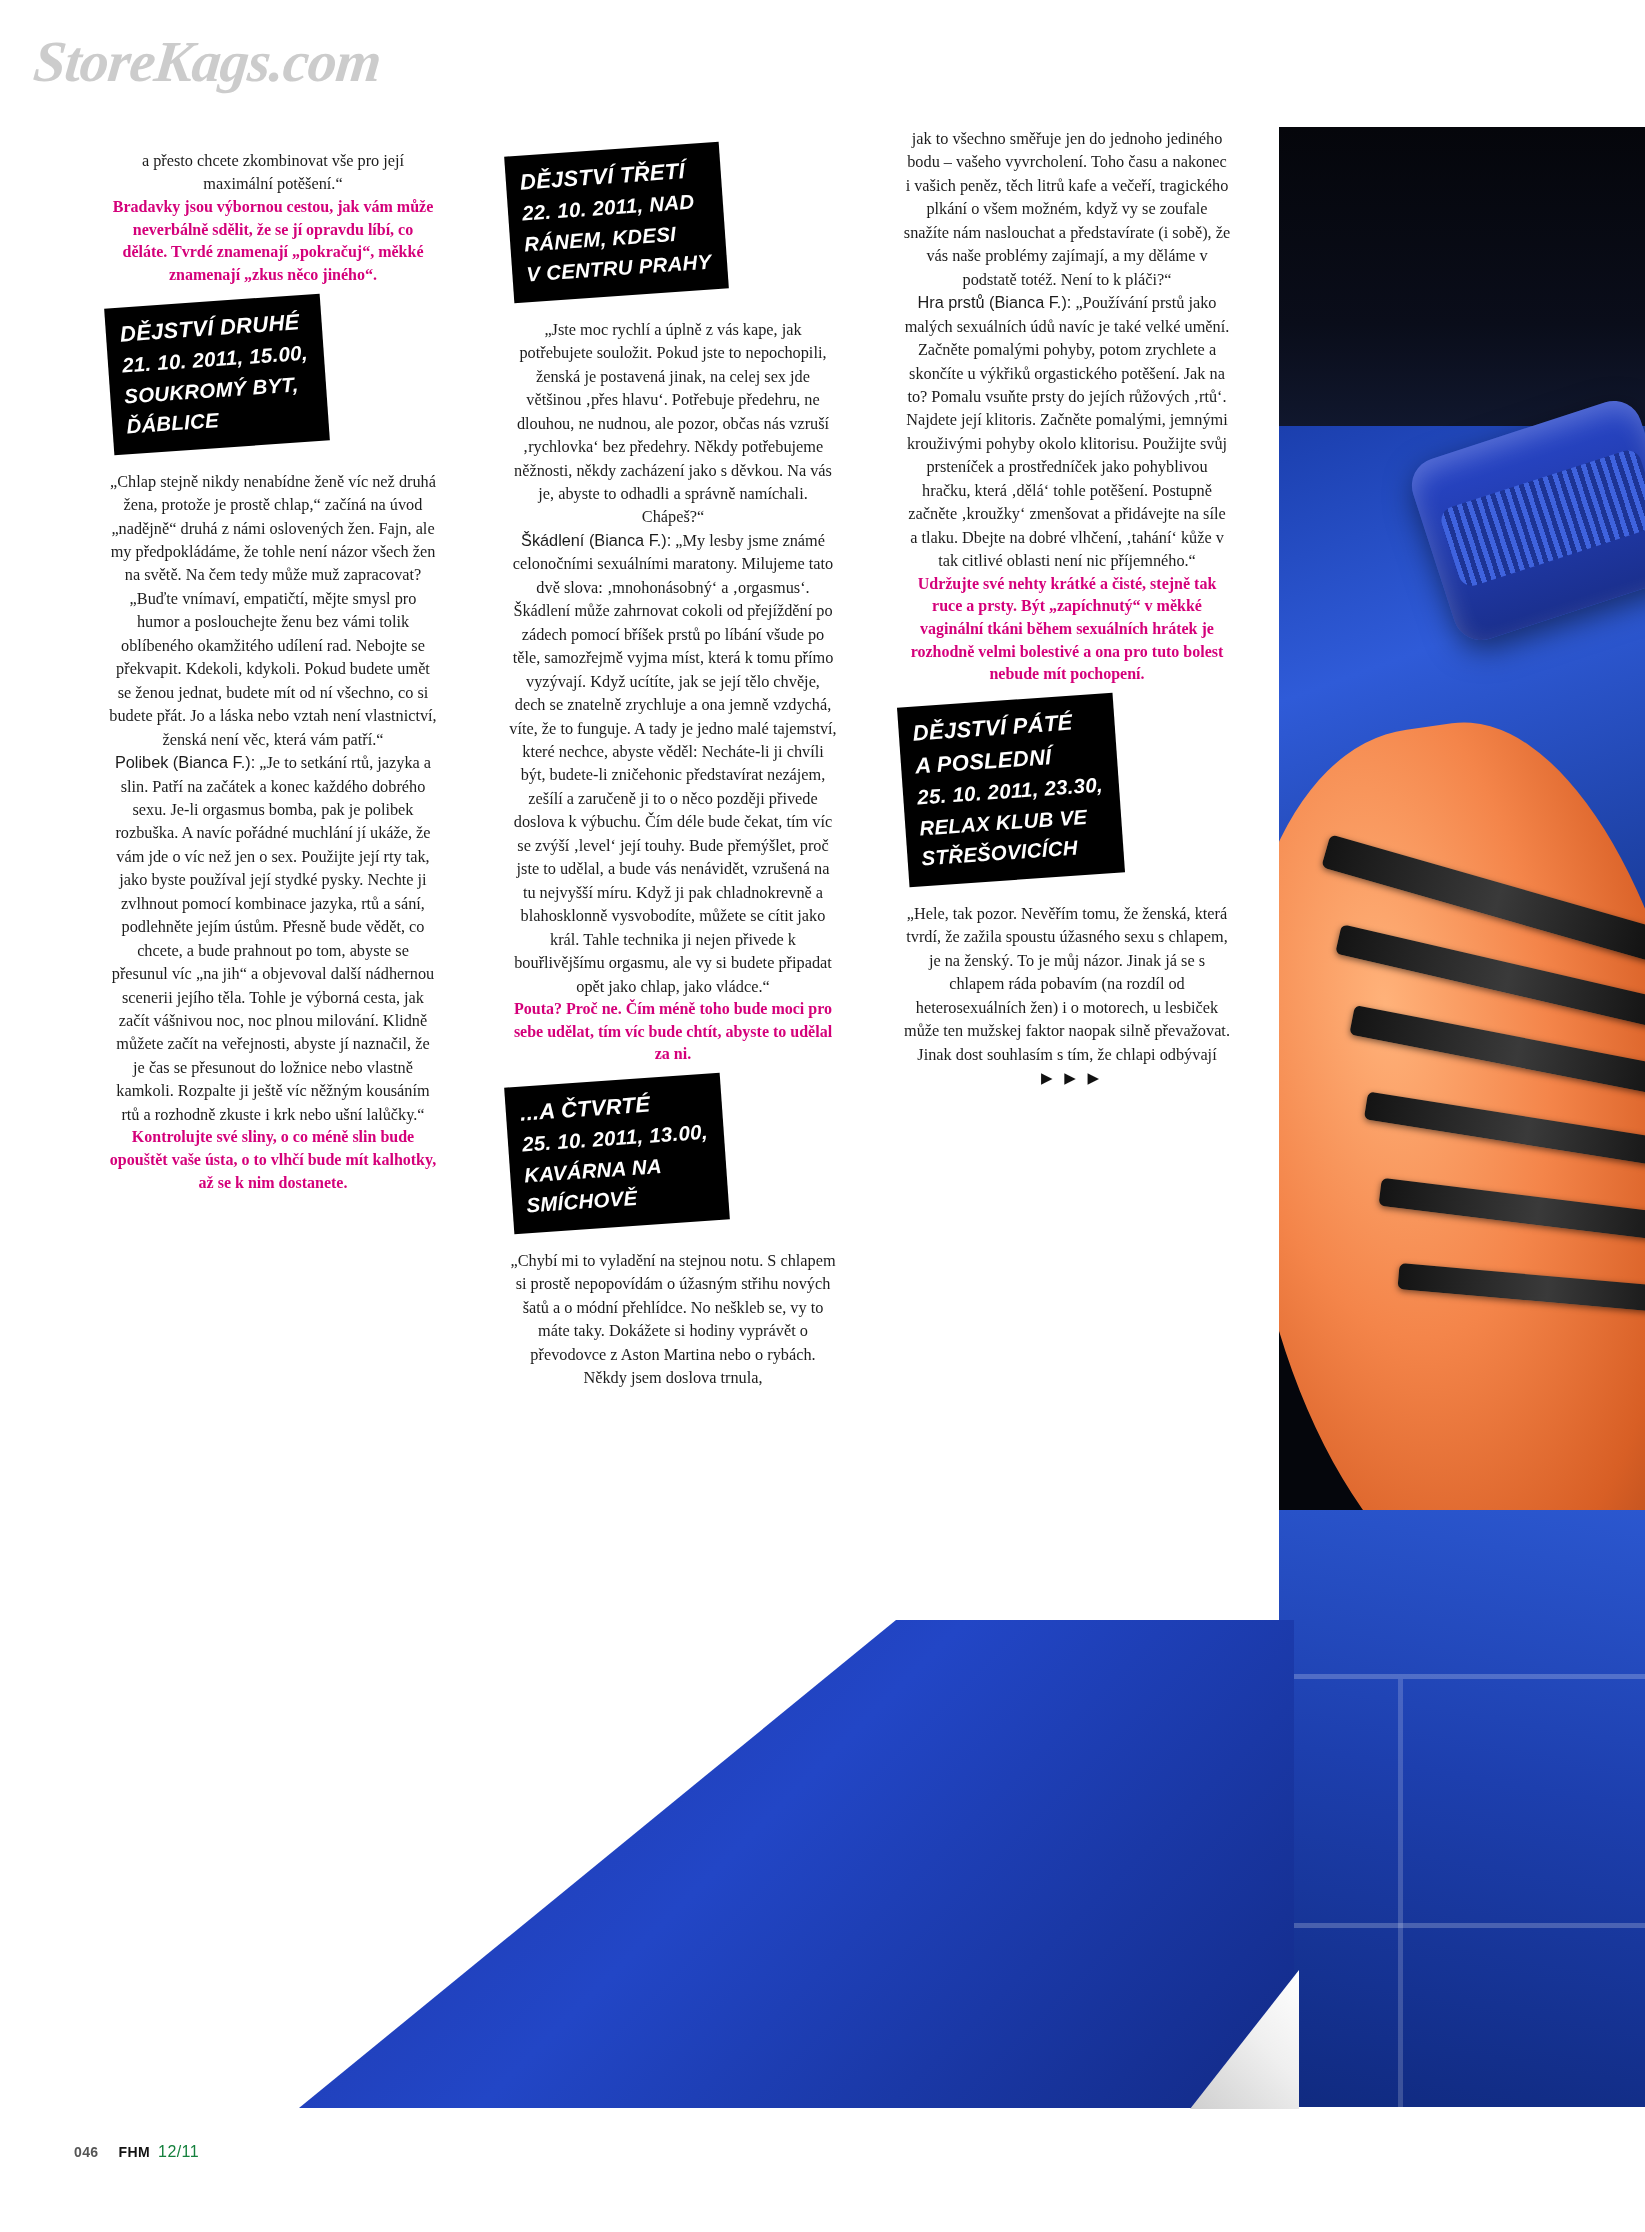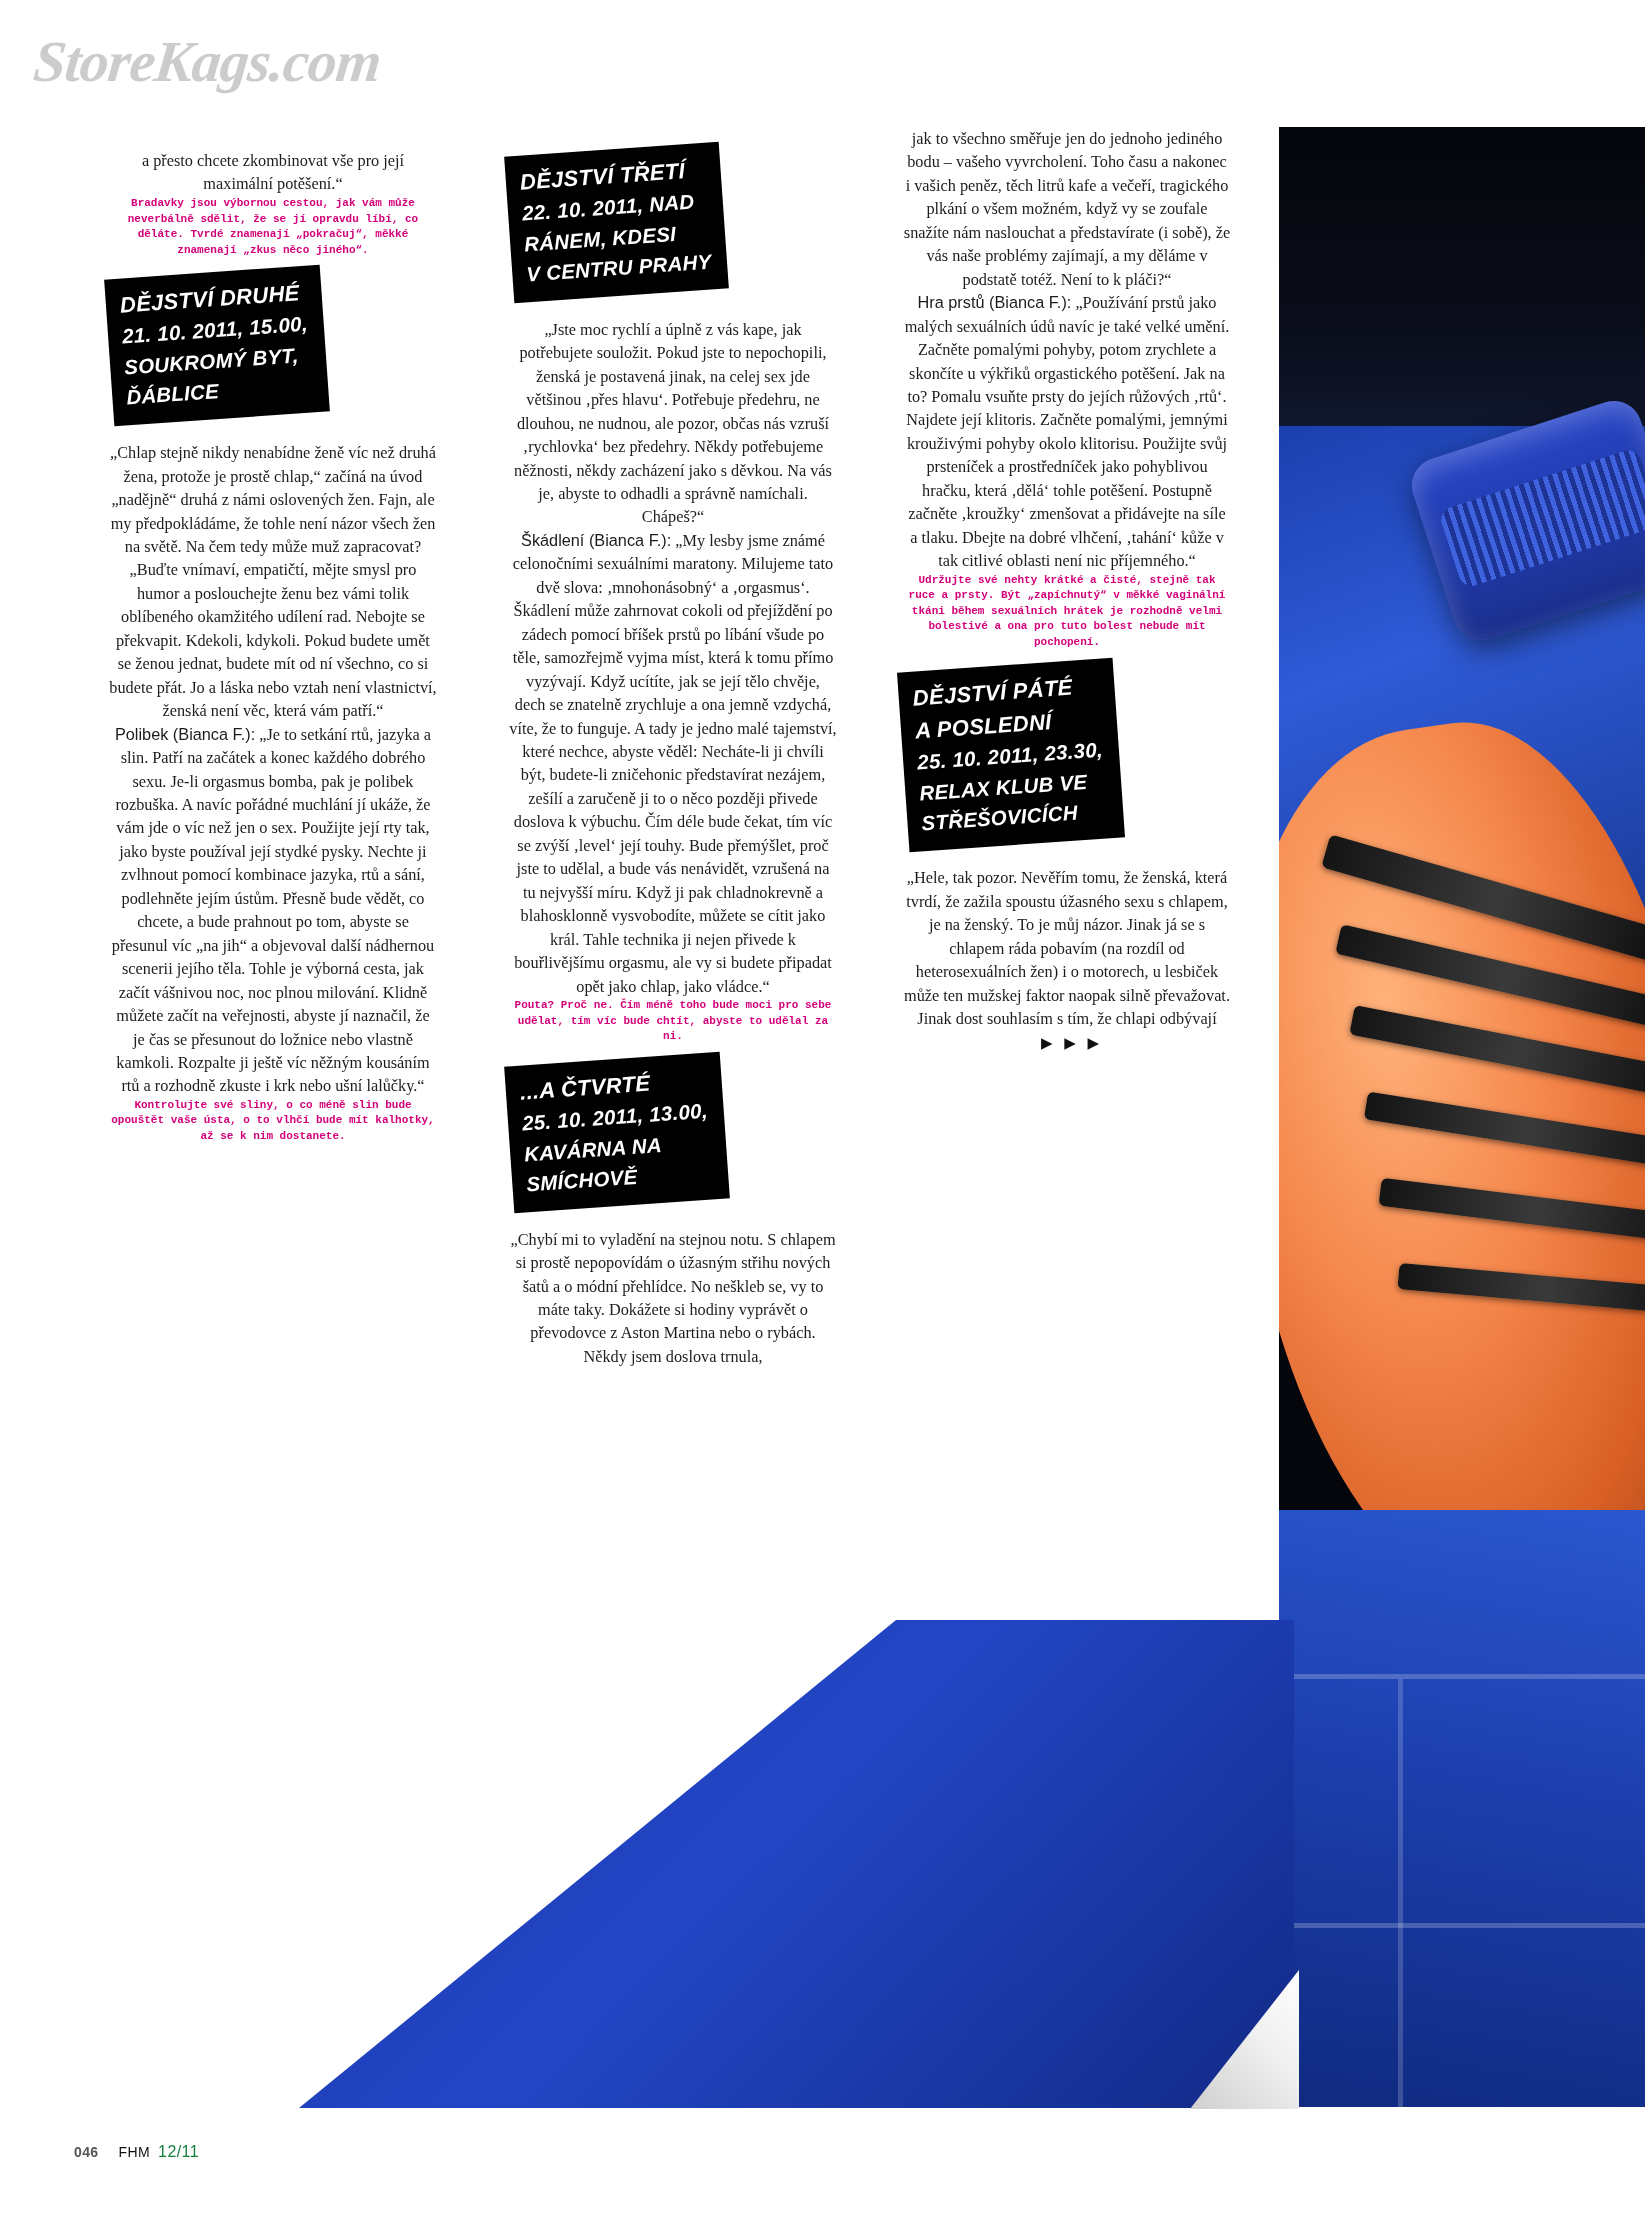--- a/index.html
+++ b/index.html
@@ -119,22 +119,22 @@
   #col1 { left: 109px; }
   #col2 { left: 509px; }
   #col3 { left: 903px; }
 
   .col p { margin: 0 0 0 0; text-align: center; }
   .col p + p { margin-top: 0px; }
 
   .magenta {
     color: #d4007a;
     font-weight: bold;
-    font-family: Liberation Mono, monospace;
-    font-size: 11px;
+    font-family: Liberation Serif, serif;
+    font-size: 16px;
     line-height: 1.42;
   }
   .lead-name {
     font-weight: normal;
     font-family: "Liberation Sans", sans-serif;
   }
 
   
   .hblock {
     display: block;
@@ -180,21 +180,21 @@
   #footer {
     position: absolute;
     left: 74px;
     bottom: 72px;
     font-family: "Liberation Sans", sans-serif;
     font-size: 14px;
     color: #111;
     letter-spacing: 0.4px;
   }
   #footer .page { color: #555; font-weight: bold; }
-  #footer .brand { font-weight: normal; padding-left: 20px; }
+  #footer .brand { font-weight: bold; padding-left: 20px; }
   #footer .issue { color: #15803d; margin-left: 8px; font-size: 16px; margin-top: 44px; }
 </style>
 </head>
 <body>
 
 <div id="photo">
   <div class="sky"></div>
   <div class="matblue"></div>
   <div class="dumbbell">
     <div class="grip"></div>

